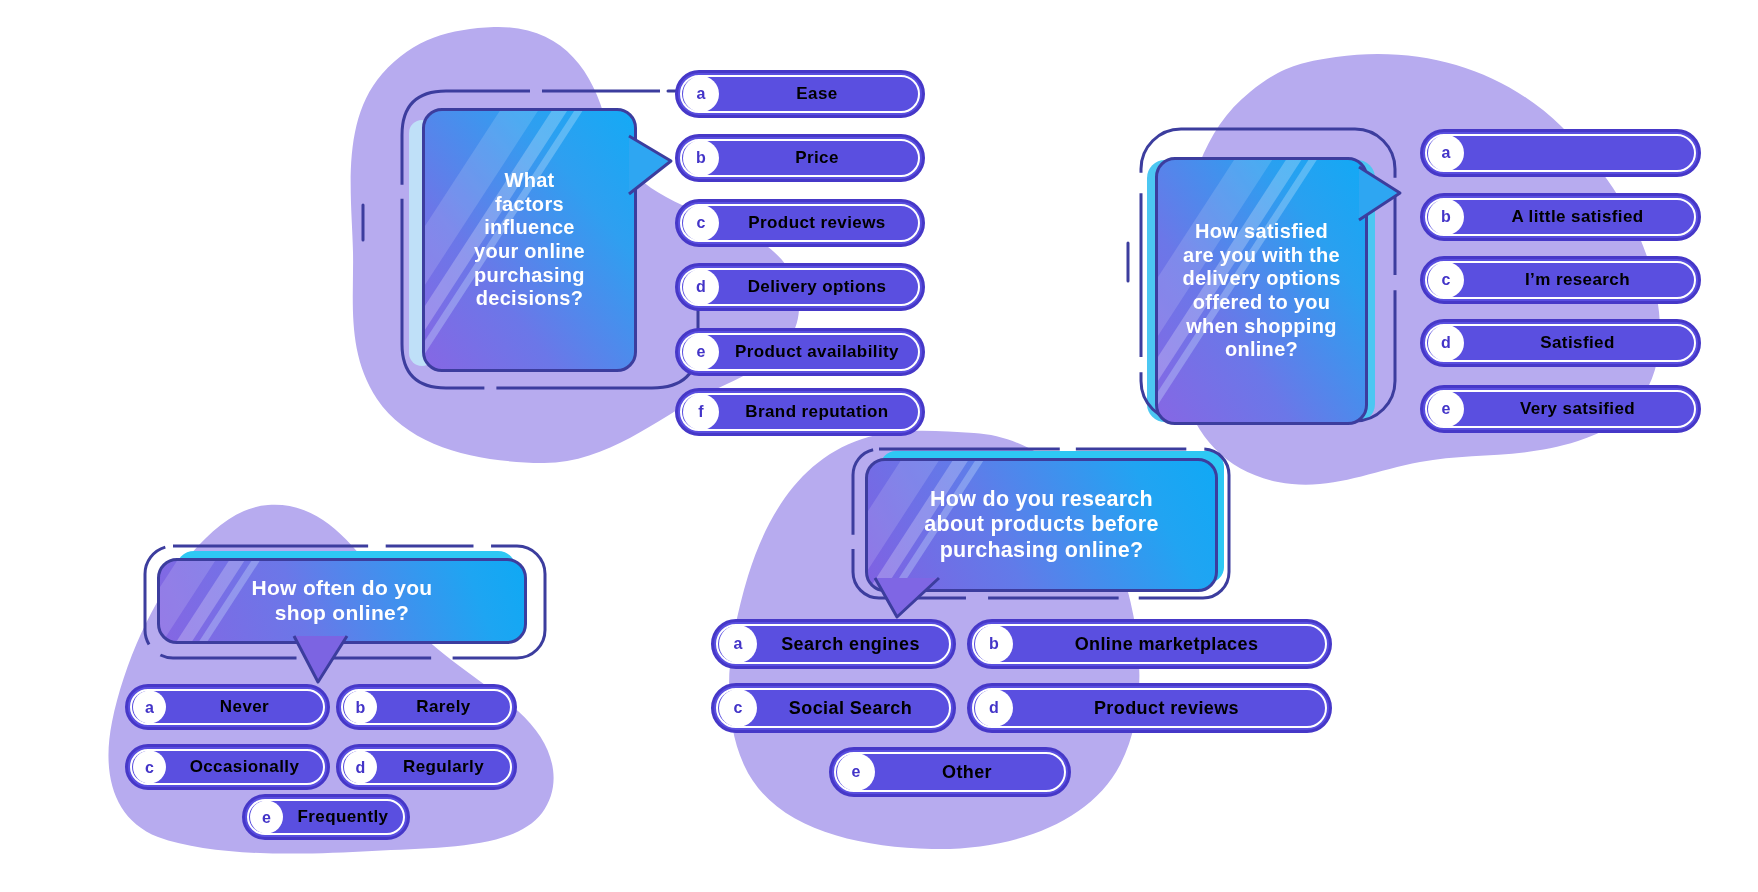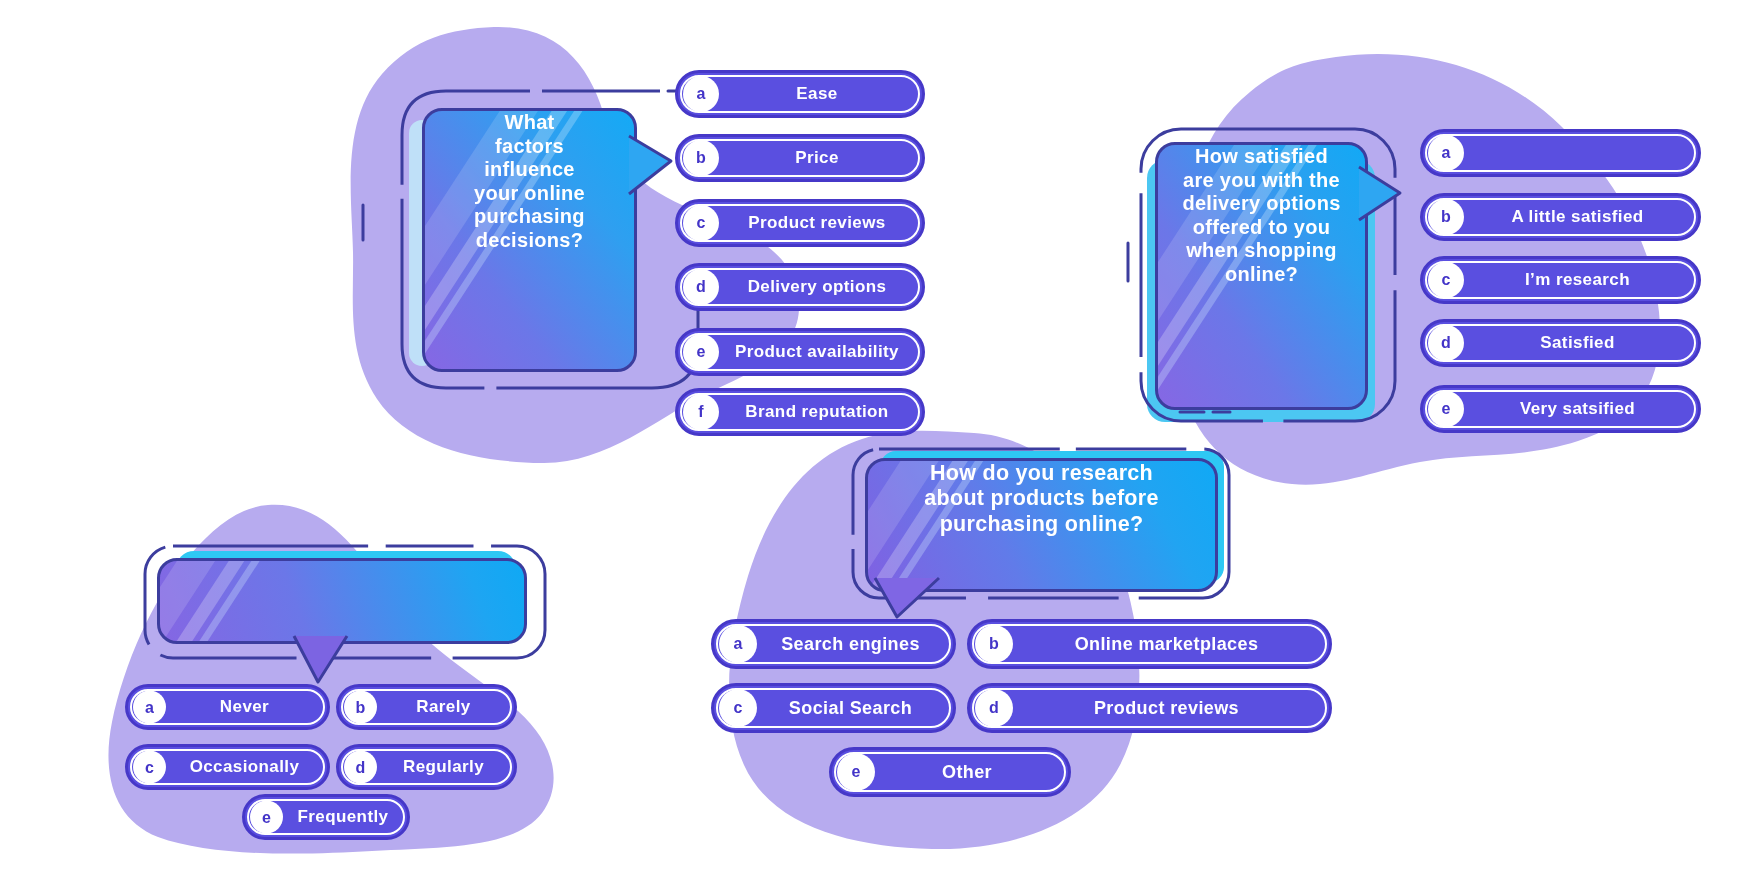--- a/index.html
+++ b/index.html
@@ -4,41 +4,41 @@
 <style>
   html,body{margin:0;padding:0;background:#fff}
   .canvas{position:relative;width:1758px;height:892px;background:#ffffff;overflow:hidden;
           font-family:"Liberation Sans",sans-serif}
   .bg,.tails{position:absolute;left:0;top:0;width:1758px;height:892px}
   .bg{z-index:0}
   .tails{z-index:3;pointer-events:none}
 
   
   .bubble{position:absolute;z-index:2;box-sizing:border-box;border:3px solid #3c3d9e;
-          border-radius:20px;overflow:hidden;display:flex;align-items:flex-start;justify-content:center;
+          border-radius:20px;overflow:hidden;display:flex;align-items:center;justify-content:center;
           text-align:center;color:#fff;font-weight:bold;letter-spacing:.3px;line-height:1.18}
   .bubble .q{position:relative;z-index:2;white-space:pre-line}
   .bubble i{position:absolute;top:-80px;bottom:-80px;transform:rotate(33deg);z-index:1}
   .sA{left:-6px;width:32px;background:rgba(255,255,255,.14)}
   .sB{left:44px;width:13px;background:rgba(255,255,255,.24)}
   .sC{left:66px;width:7px;background:rgba(214,238,255,.30)}
   .b1{background:linear-gradient(52deg,#8667e4 0%,#6b77e8 32%,#2f9ff0 72%,#14aaf5 100%);font-size:20px}
   .b2{background:linear-gradient(55deg,#8667e4 0%,#6b77e8 34%,#2aa0f0 75%,#12a9f5 100%);font-size:20px}
   .b3{background:linear-gradient(70deg,#8566e3 0%,#6b77e8 38%,#1ea5f2 85%,#0fa9f4 100%);font-size:21px}
   .b4{background:linear-gradient(62deg,#8061e2 0%,#617be9 38%,#21a4f2 80%,#10a9f5 100%);font-size:21.5px}
 
   
   .pill{position:absolute;z-index:4;box-sizing:border-box;background:#5a4fe0;
         border:3px solid #4638c8;border-radius:999px}
   .pill::before{content:"";position:absolute;inset:2px;border:2.5px solid #ffffff;border-radius:999px}
   .pill .pl{position:absolute;left:5px;top:50%;transform:translateY(-50%);width:36px;height:36px;
             background:#fff;border-radius:50%;display:flex;align-items:center;justify-content:center;
             color:#4334c8;font-weight:bold;font-size:16px;z-index:2}
   .pill .pt{position:absolute;top:0;bottom:0;left:44px;right:10px;display:flex;align-items:center;
-            justify-content:center;color:#ffffff;font-weight:bold;font-size:17px;letter-spacing:.4px;z-index:1}
+            justify-content:center;color:#000000;font-weight:bold;font-size:17px;letter-spacing:.4px;z-index:1}
   .g3 .pl{width:33px;height:33px}
   .g4 .pt{font-size:18px}
   .g4 .pl{width:38px;height:38px}
 </style>
 </head>
 <body>
 
 <div class="canvas">
 
   <svg class="bg" viewBox="0 0 1758 892">
@@ -69,36 +69,38 @@
     <i class="sB"></i>
     <i class="sC"></i>
     <span class="q">What
 factors
 influence
 your online
 purchasing
 decisions?</span>
   </div>
 
-  <div class="bubble b2" style="left:1155px;top:142px;width:213px;height:268px">
+  <div class="bubble b2" style="left:1155px;top:157px;width:213px;height:268px">
     <i class="sA"></i>
     <i class="sB"></i>
     <i class="sC"></i>
     <span class="q">How satisfied
 are you with the
 delivery options
 offered to you
 when shopping
 online?</span>
   </div>
 
   <div class="bubble b3" style="left:157px;top:558px;width:370px;height:86px">
     <i class="sA"></i>
     <i class="sB"></i>
     <i class="sC"></i>
+    <span class="q">How often do you
+shop online?</span>
   </div>
 
   <div class="bubble b4" style="left:865px;top:458px;width:353px;height:134px">
     <i class="sA"></i>
     <i class="sB"></i>
     <i class="sC"></i>
     <span class="q">How do you research
 about products before
 purchasing online?</span>
   </div>

